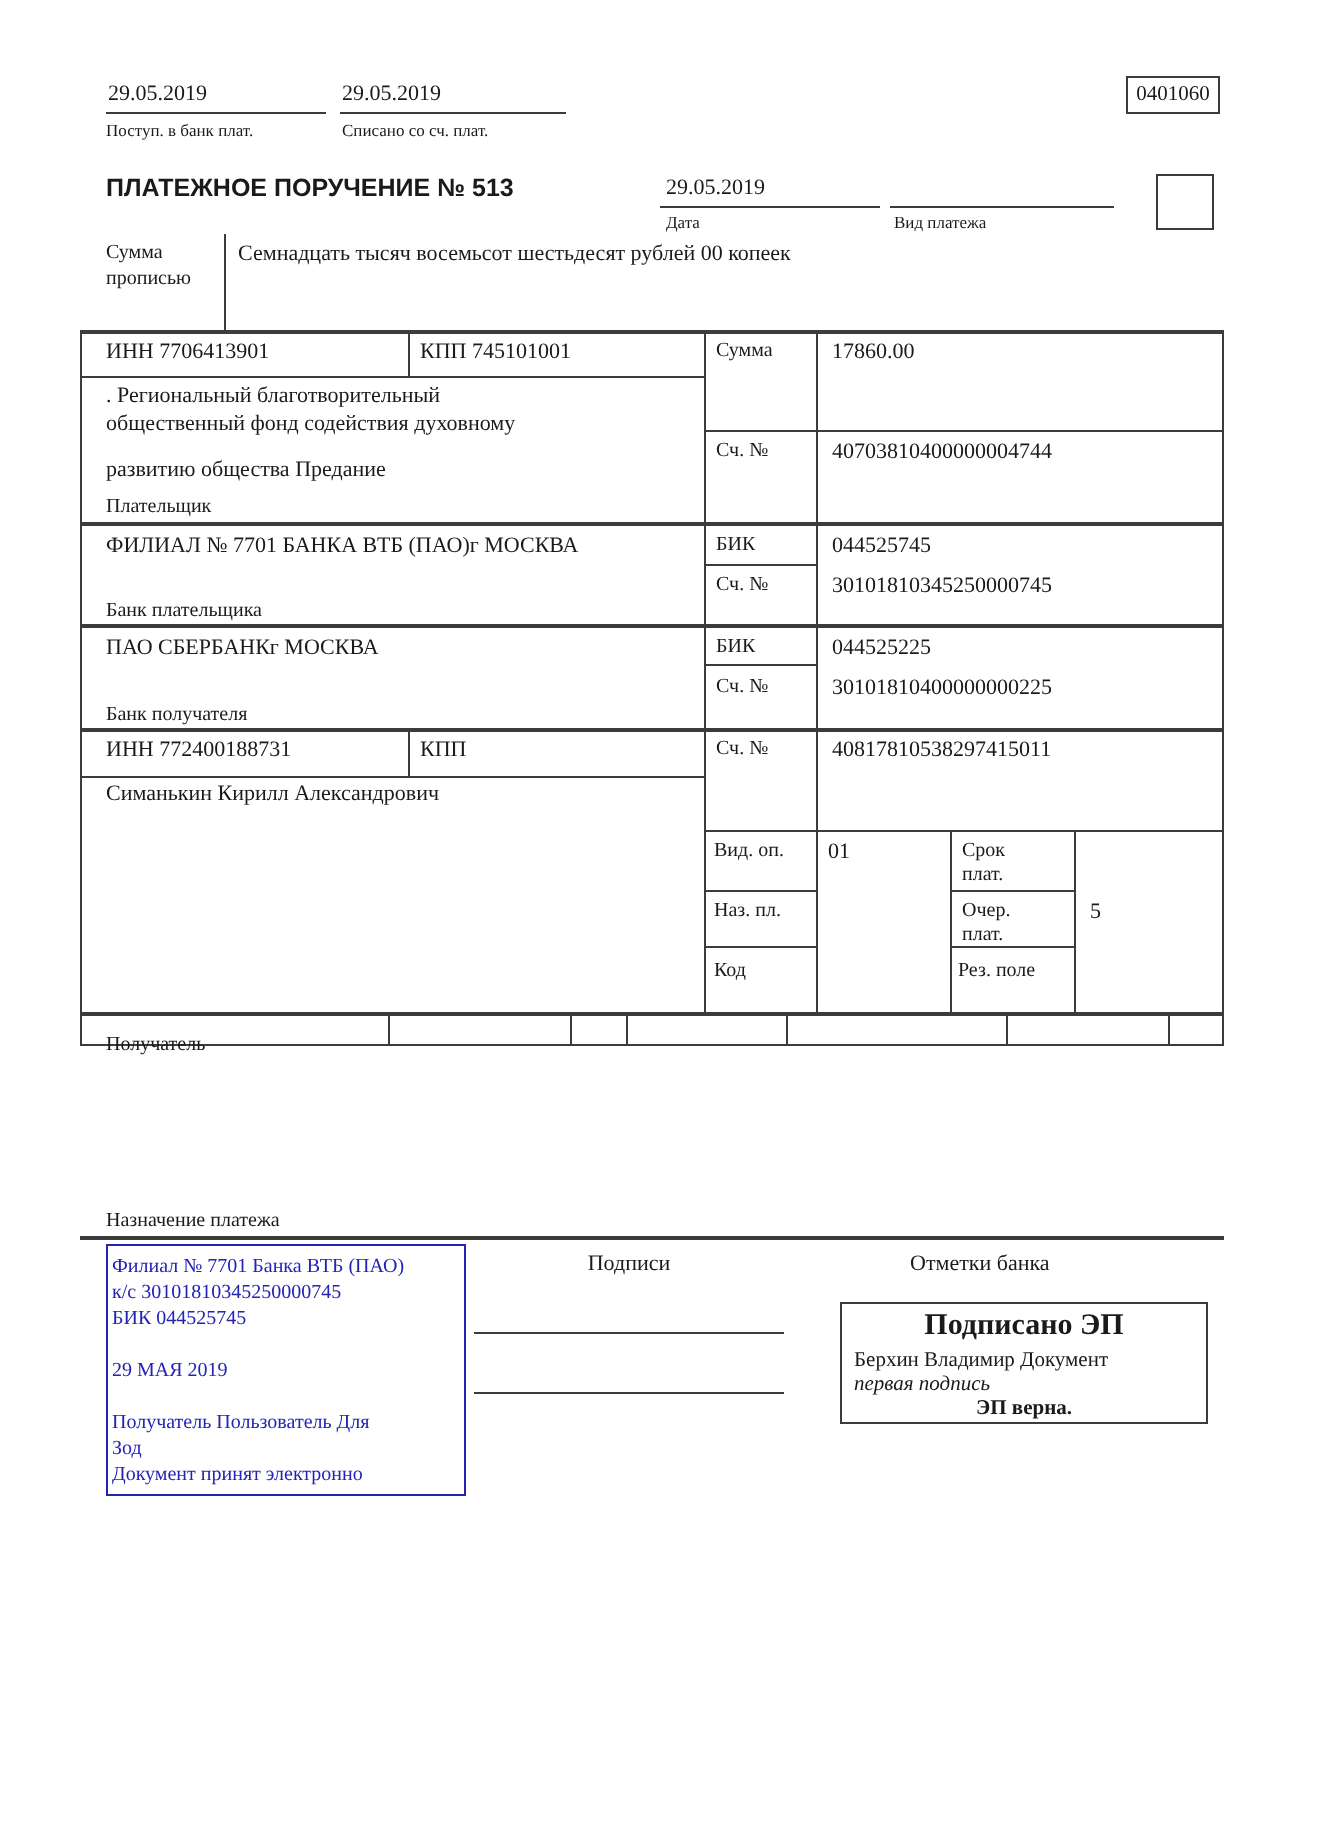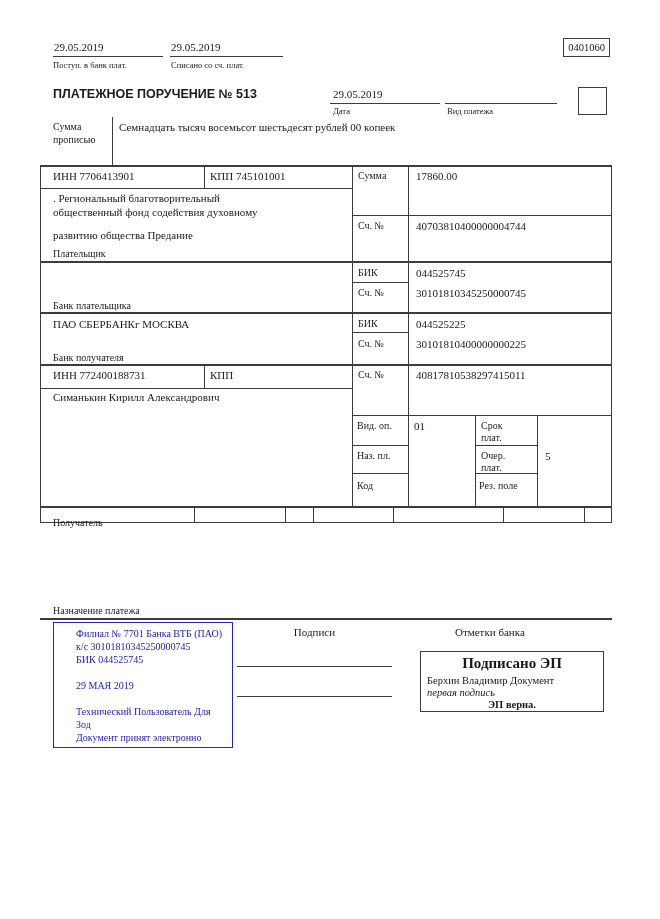--- a/index.html
+++ b/index.html
@@ -6,21 +6,21 @@
   #page{position:relative;width:660px;height:919px;background:#ffffff;
         font-family:"Liberation Serif",serif;color:#1a1a1a;overflow:hidden;}
   .t  {position:absolute;font-size:11px;line-height:12px;white-space:nowrap;}
   .t10{position:absolute;font-size:10px;line-height:11px;white-space:nowrap;}
   .t8 {position:absolute;font-size:8.5px;line-height:9px;white-space:nowrap;}
   .ttl{position:absolute;font-family:"Liberation Sans",sans-serif;font-weight:bold;
        font-size:12.5px;white-space:nowrap;}
   .ln {position:absolute;background:#3c3c3c;}
   .box{position:absolute;border:1px solid #3c3c3c;box-sizing:border-box;}
   .stamp{position:absolute;border:1.5px solid #2323b4;box-sizing:border-box;
-         color:#2323b4;font-size:10px;line-height:13px;padding:4px 22px;}
+         color:#2323b4;font-size:10px;line-height:13px;padding:4px 2px;}
   .stamp div{white-space:nowrap;}
   .sp{height:13px;}
   .esign-title{font-weight:bold;text-align:center;font-size:15px;margin-top:3px;}
   .esign-name{font-size:10.5px;margin:3px 0 0 6px;}
   .esign-sub{font-style:italic;font-size:10.5px;margin:1px 0 0 6px;}
   .esign-ver{font-weight:bold;font-size:10.5px;text-align:center;margin-top:1px;}
 </style>
 </head>
 <body>
 
@@ -86,20 +86,21 @@
   <div class="t" style="left:210px;top:170px;">КПП 745101001</div>
   <div class="t10" style="left:358px;top:170px;">Сумма</div>
   <div class="t" style="left:416px;top:170px;">17860.00</div>
   <div class="t" style="left:53px;top:192px;">. Региональный благотворительный</div>
   <div class="t" style="left:53px;top:206px;">общественный фонд содействия духовному</div>
   <div class="t" style="left:53px;top:229px;">развитию общества Предание</div>
   <div class="t10" style="left:358px;top:220px;">Сч. №</div>
   <div class="t" style="left:416px;top:220px;">40703810400000004744</div>
   <div class="t10" style="left:53px;top:248px;">Плательщик</div>
 
+  <div class="t" style="left:53px;top:267px;">ФИЛИАЛ № 7701 БАНКА ВТБ (ПАО)г МОСКВА</div>
   <div class="t10" style="left:358px;top:267px;">БИК</div>
   <div class="t" style="left:416px;top:267px;">044525745</div>
   <div class="t10" style="left:358px;top:287px;">Сч. №</div>
   <div class="t" style="left:416px;top:287px;">30101810345250000745</div>
   <div class="t10" style="left:53px;top:300px;">Банк плательщика</div>
 
   <div class="t" style="left:53px;top:318px;">ПАО СБЕРБАНКг МОСКВА</div>
   <div class="t10" style="left:358px;top:318px;">БИК</div>
   <div class="t" style="left:416px;top:318px;">044525225</div>
   <div class="t10" style="left:358px;top:338px;">Сч. №</div>
@@ -127,21 +128,21 @@
   <div class="t10" style="left:53px;top:605px;">Назначение платежа</div>
   <div class="ln" style="left:40px;top:618px;width:572px;height:2px;"></div>
 
   <div class="stamp" style="left:53px;top:622px;width:180px;height:126px;">
     <div>Филиал № 7701 Банка ВТБ (ПАО)</div>
     <div>к/с 30101810345250000745</div>
     <div>БИК 044525745</div>
     <div class="sp"></div>
     <div>29 МАЯ 2019</div>
     <div class="sp"></div>
-    <div>Технический Пользователь Для</div>
+    <div>Получатель Пользователь Для</div>
     <div>Зод</div>
     <div>Документ принят электронно</div>
   </div>
 
   <div class="t" style="left:237px;top:626px;width:155px;text-align:center;">Подписи</div>
   <div class="ln" style="left:237px;top:666px;width:155px;height:1px;"></div>
   <div class="ln" style="left:237px;top:696px;width:155px;height:1px;"></div>
 
   <div class="t" style="left:455px;top:626px;">Отметки банка</div>
   <div class="box" style="left:420px;top:651px;width:184px;height:61px;">

